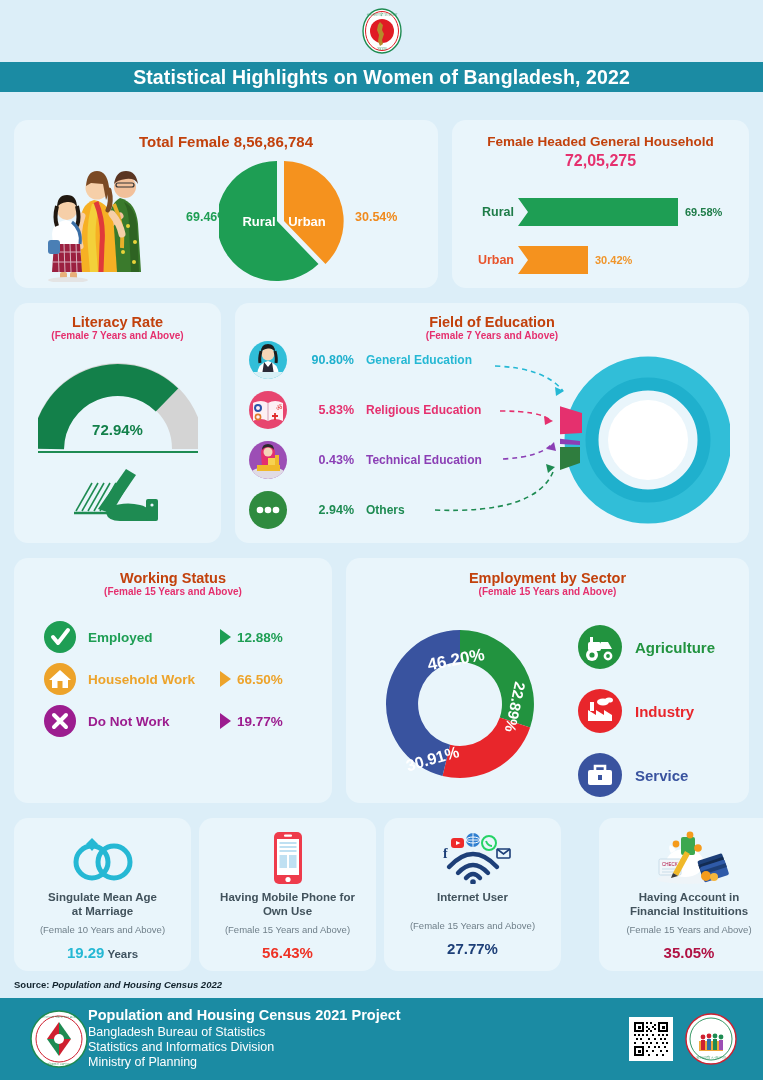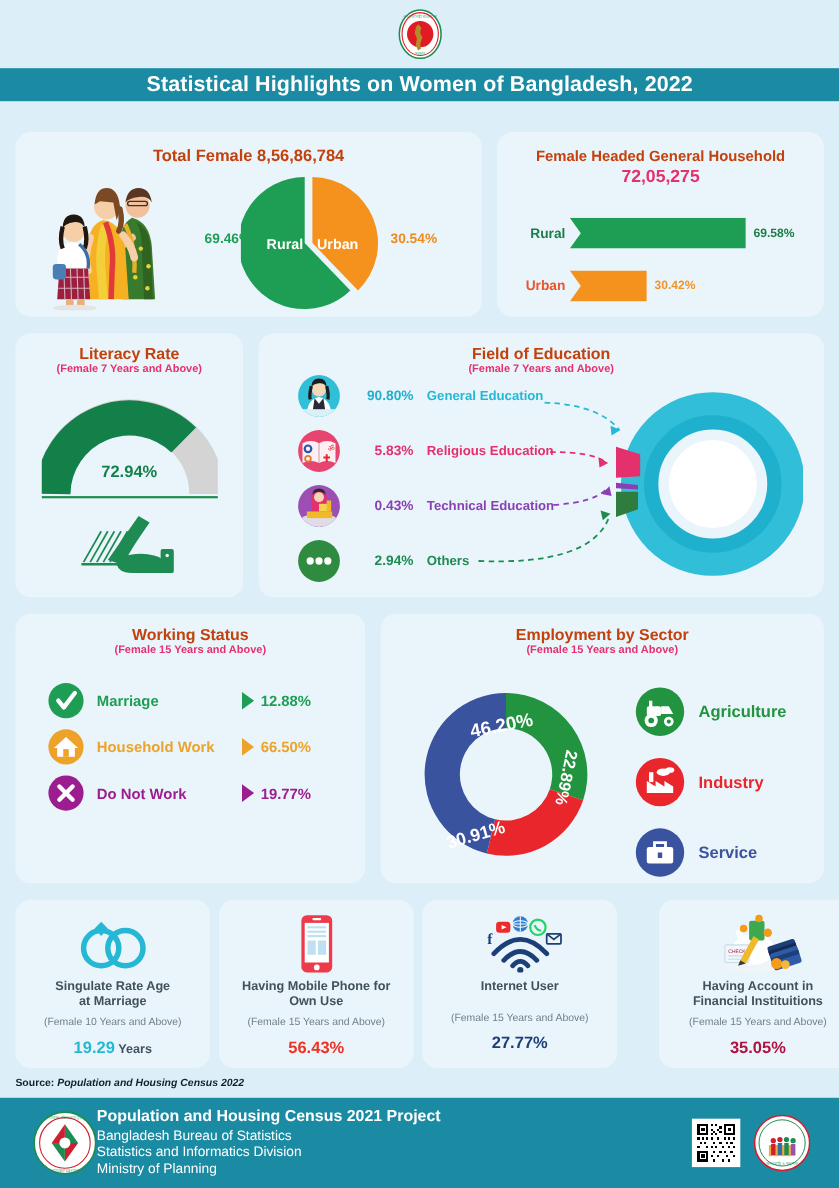--- a/index.html
+++ b/index.html
@@ -71,21 +71,21 @@
   .gauge { position: absolute; left: 24px; top: 58px; width: 160px; height: 90px; }
   .gauge-val {
     position: absolute; left: 0; top: 118px; width: 207px; text-align: center;
     color: #13804a; font-size: 15px; font-weight: bold;
   }
   .gauge-line { position: absolute; left: 24px; top: 148px; width: 160px; height: 2px; background: #1e8b52; }
   .write-icon { position: absolute; left: 56px; top: 160px; width: 96px; height: 62px; }
 
   
   #card-foe .card-title { font-size: 14.5px; padding-top: 11px; }
-  .foe-list { position: absolute; left: 36px; top: 38px; }
+  .foe-list { position: absolute; left: 14px; top: 38px; }
   .foe-row { display: flex; align-items: center; height: 38px; margin-bottom: 12px; }
   .foe-ico { width: 38px; height: 38px; border-radius: 50%; overflow: hidden; position: relative; flex: 0 0 38px; }
   .foe-pct { width: 62px; text-align: right; font-size: 12.5px; font-weight: bold; margin-left: 5px; }
   .foe-name { font-size: 12px; font-weight: bold; margin-left: 12px; white-space: nowrap; }
   .foe-donut { position: absolute; left: 325px; top: 52px; width: 170px; height: 170px; }
   .foe-arrows { position: absolute; left: 0; top: 0; width: 514px; height: 240px; pointer-events: none; }
 
   
   #card-work .card-title { font-size: 14.5px; padding-top: 12px; }
   .ws-list { position: absolute; left: 30px; top: 62px; }
@@ -369,21 +369,21 @@
     <div class="card-title">Working Status</div>
     <div class="card-sub">(Female 15 Years and Above)</div>
 
     <div class="ws-list">
       <div class="ws-row">
         <div class="ws-ico" style="background:#1e9e54;">
           <svg viewBox="0 0 32 32">
               <path d="M9 16 l5 6 10 -13" stroke="#fff" stroke-width="4" fill="none" stroke-linecap="round" stroke-linejoin="round"></path>
             </svg>
         </div>
-        <div class="ws-name" style="color:#1e9e54;">Marriage</div>
+        <div class="ws-name" style="color:#1e9e54;">Employed</div>
         <div class="ws-tri" style="border-left:11px solid #1e9e54;"></div>
         <div class="ws-pct" style="color:#1e9e54;">12.88%</div>
       </div>
 
       <div class="ws-row">
         <div class="ws-ico" style="background:#eda32a;">
           <svg viewBox="0 0 32 32">
               <path d="M16 7 L27 17 L24 17 L24 25 L8 25 L8 17 L5 17 Z" fill="#fff"></path>
             <rect x="13.5" y="18" width="5" height="7" fill="#eda32a"></rect>
             </svg>
@@ -467,21 +467,21 @@
 
   <div class="card" id="card-smam">
     <div class="sc-icon">
       <svg width="74" height="48" viewBox="0 0 74 48">
         <circle cx="26" cy="28" r="16" fill="none" stroke="#25b8d4" stroke-width="5"></circle>
         <circle cx="48" cy="28" r="16" fill="none" stroke="#25b8d4" stroke-width="5"></circle>
         <path d="M20 10 l6 -6 6 6 -6 7z" fill="#25b8d4"></path>
       </svg>
     </div>
     <div class="sc-title">
-      <span>Singulate Rate Age</span><br>
+      <span>Singulate Mean Age</span><br>
       <span>at Marriage</span>
     </div>
     <div class="sc-sub">(Female 10 Years and Above)</div>
     <div class="sc-val">
       <span style="color:#25b8d4;">19.29</span><span class="sc-unit"> Years</span>
     </div>
   </div>
 
   <div class="card" id="card-mobile">
     <div class="sc-icon">

